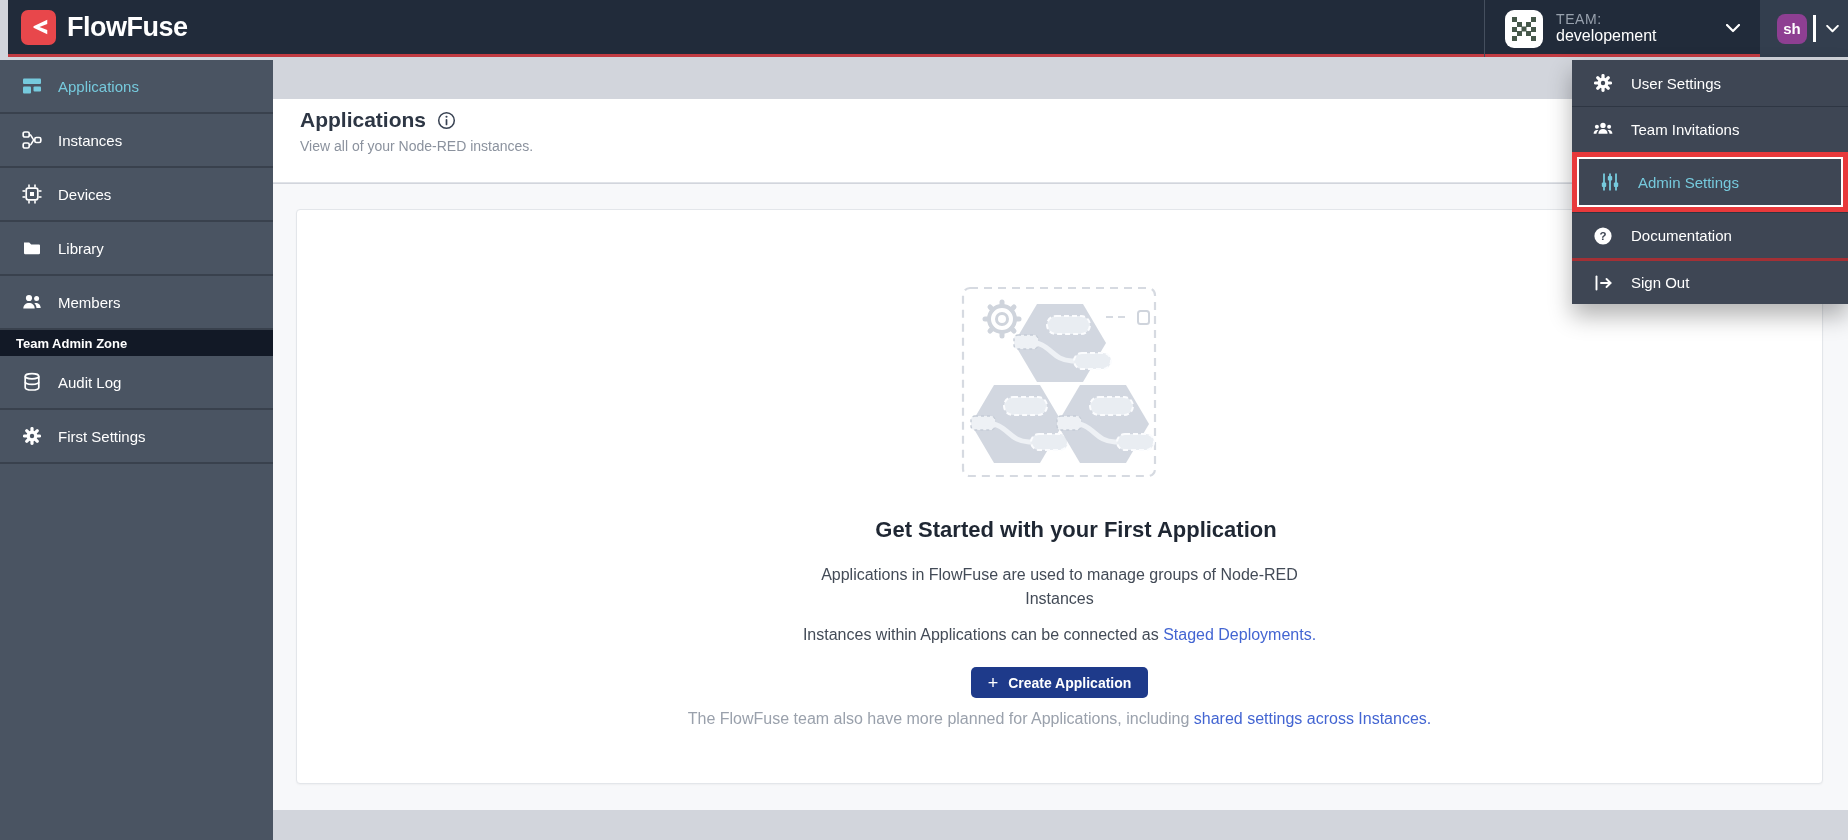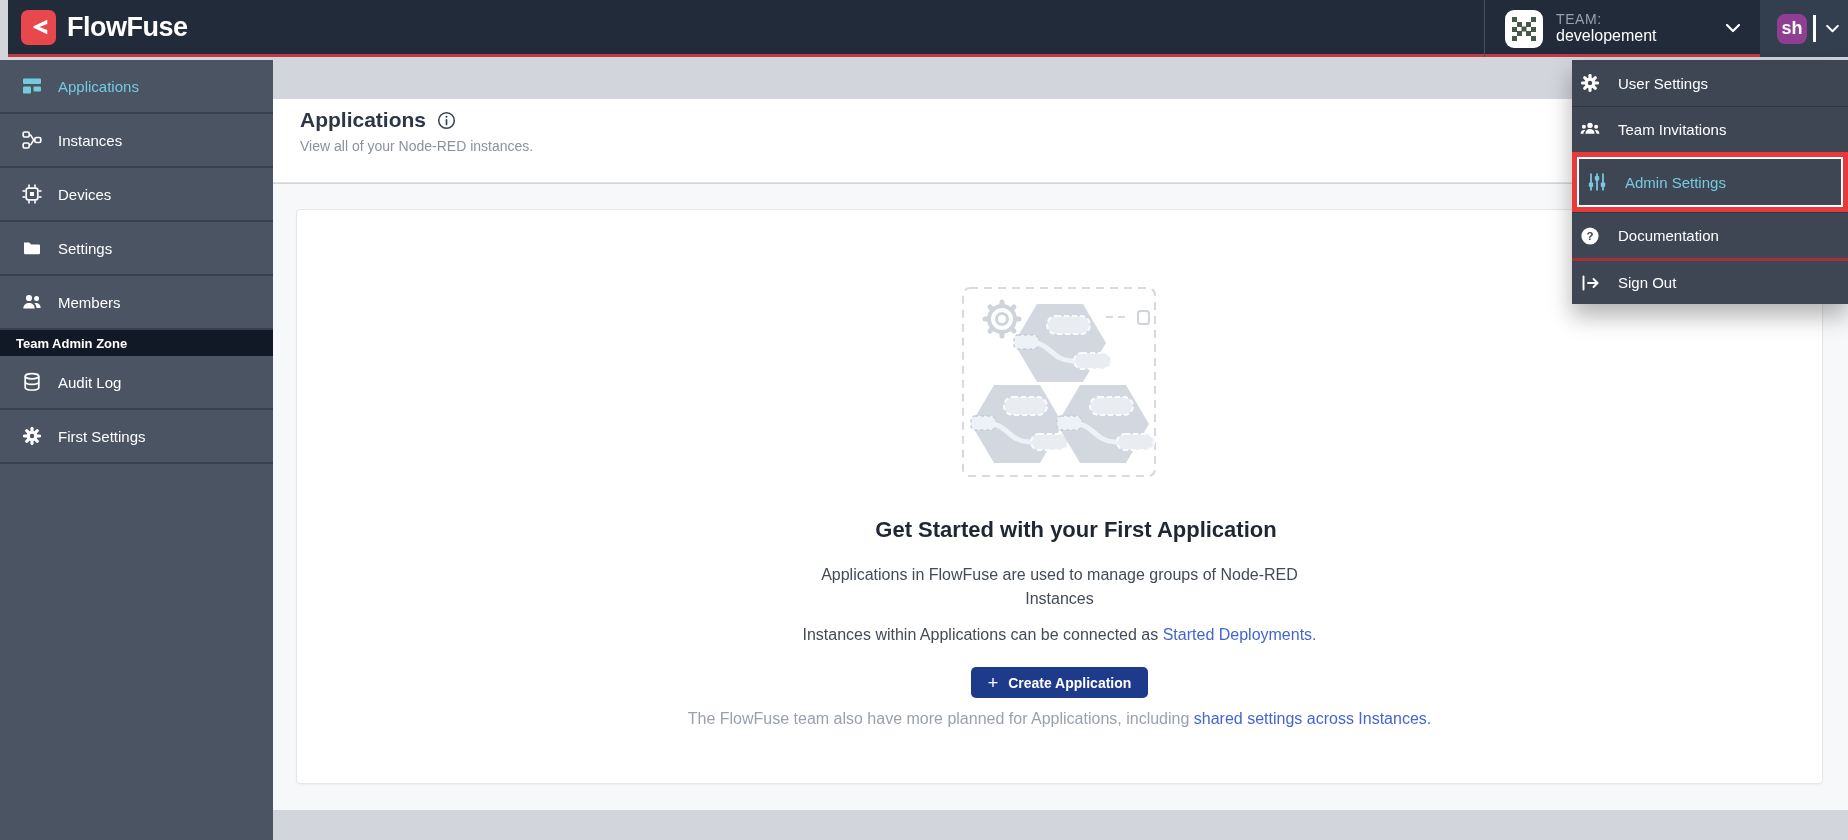--- a/index.html
+++ b/index.html
@@ -19,21 +19,21 @@
     border-left:1px solid #454f5e; display:flex; align-items:center; gap:13px;
     padding:0 20px; cursor:pointer; }
   .team-texts { display:flex; flex-direction:column; line-height:1.15; }
   .team-label { color:#98a1ad; font-size:14px; letter-spacing:0.6px; }
   .team-name { color:#fff; font-size:16px; }
   .team-btn .chev { margin-left:auto; }
 
   .user-btn { position:absolute; right:0; top:0; width:96px; height:57px;
     background:#333e4e; display:flex; align-items:center; justify-content:center; gap:10px; cursor:pointer; }
   .avatar { width:30px; height:30px; border-radius:8px; background:var(--avatar,#8e3f92);
-    color:#fff; font-size:18px; font-weight:bold; display:flex; align-items:center; justify-content:center; }
+    color:#fff; font-size:15px; font-weight:bold; display:flex; align-items:center; justify-content:center; }
   .cursor-bar { width:3px; height:27px; background:#fff; margin-left:-4px; }
 
   
   .sidebar { position:absolute; left:0; top:60px; width:273px; height:780px;
     background:var(--sidebar,#4a5462); z-index:10; }
   .side-item { height:54px; display:flex; align-items:center; gap:16px; padding-left:22px;
     color:#fff; font-size:15px; border-bottom:2px solid #39414d; cursor:pointer; }
   .side-item.active { color:var(--teal,#76cadd); }
   .side-item .ic { width:20px; height:20px; flex:0 0 20px; display:flex; }
   .taz-bar { height:26px; background:#121926; color:#fff; font-size:13px; font-weight:bold;
@@ -58,21 +58,21 @@
   .link { color:var(--link,#4365d2); cursor:pointer; }
   .create-btn { margin-top:23px; height:31px; padding:0 17px; background:var(--button,#1e3a8a);
     border:none; border-radius:5px; color:#fff; font-size:14px; font-weight:bold;
     display:inline-flex; align-items:center; gap:10px; cursor:pointer; font-family:inherit; }
   .create-btn .plus { font-size:18px; font-weight:normal; line-height:1; }
   .empty-footer { margin-top:12px; font-size:16px; color:#9aa1ac; }
 
   
   .dropdown { position:absolute; right:0; top:60px; width:276px; background:var(--dropdown,#3e4654);
     z-index:40; box-shadow:0 12px 22px rgba(0,0,0,.3); }
-  .menu-item { height:46px; display:flex; align-items:center; gap:18px; padding-left:8px;
+  .menu-item { height:46px; display:flex; align-items:center; gap:18px; padding-left:21px;
     color:#fff; font-size:15px; cursor:pointer; }
   .menu-item + .menu-item, .annotation-box + .menu-item { border-top:1px solid #2e3643; }
   .menu-item .ic { width:20px; height:20px; flex:0 0 20px; display:flex; }
   .annotation-box { border:5px solid #e8393b; }
   .annotation-inner { border:2px solid #ffffff; }
   .annotation-inner .menu-item { color:var(--teal,#76cadd); }
   .menu-item.signout { border-top:3px solid #a33035; }
 </style>
 </head>
 <body>
@@ -168,21 +168,21 @@
       </span>
       <span>Devices</span>
     </div>
 
     <div class="side-item">
       <span class="ic">
         <svg viewBox="0 0 20 20" width="20" height="20" fill="#fff">
           <path d="M2,4.5 h5.2 l2,2 H17 a1,1 0 0 1 1,1 v7.5 a1.3,1.3 0 0 1 -1.3,1.3 H3.3 A1.3,1.3 0 0 1 2,15 Z"></path>
         </svg>
       </span>
-      <span>Settings</span>
+      <span>Library</span>
     </div>
 
     <div class="side-item">
       <span class="ic">
         <svg viewBox="0 0 20 20" width="20" height="20" fill="#fff">
           <circle cx="7" cy="6" r="3.1"></circle>
           <path d="M1.3,16.5 c0-3.6 2.6-5.6 5.7-5.6 s5.7,2 5.7,5.6 z"></path>
           <circle cx="14.6" cy="6.6" r="2.5"></circle>
           <path d="M13.6,10.9 c2.9,0 5.1,1.9 5.1,5 h-4.2 c-0.2-2.1-0.9-3.7-2.3-4.7 z"></path>
         </svg>
@@ -267,21 +267,21 @@
           <rect x="178" y="28" width="11" height="13" rx="2.5" fill="#fff" stroke="#cfd4dc" stroke-width="2"></rect>
           <use href="#hexnode" transform="translate(100,60)"></use>
           <use href="#hexnode" transform="translate(57,141)"></use>
           <use href="#hexnode" transform="translate(143,141)"></use>
         </svg>
 
         <div class="empty-title">Get Started with your First Application</div>
 
         <p class="empty-p1">Applications in FlowFuse are used to manage groups of Node-RED Instances</p>
 
-        <p class="empty-p2"><span>Instances within Applications can be connected as </span><span class="link">Started Deployments</span><span class="link">.</span></p>
+        <p class="empty-p2"><span>Instances within Applications can be connected as </span><span class="link">Staged Deployments</span><span class="link">.</span></p>
 
         <button class="create-btn">
           <span class="plus">+</span>
           <span>Create Application</span>
         </button>
 
         <p class="empty-footer"><span>The FlowFuse team also have more planned for Applications, including </span><span class="link">shared settings across Instances</span><span class="link">.</span></p>
       </div>
     </div>
   </div>

